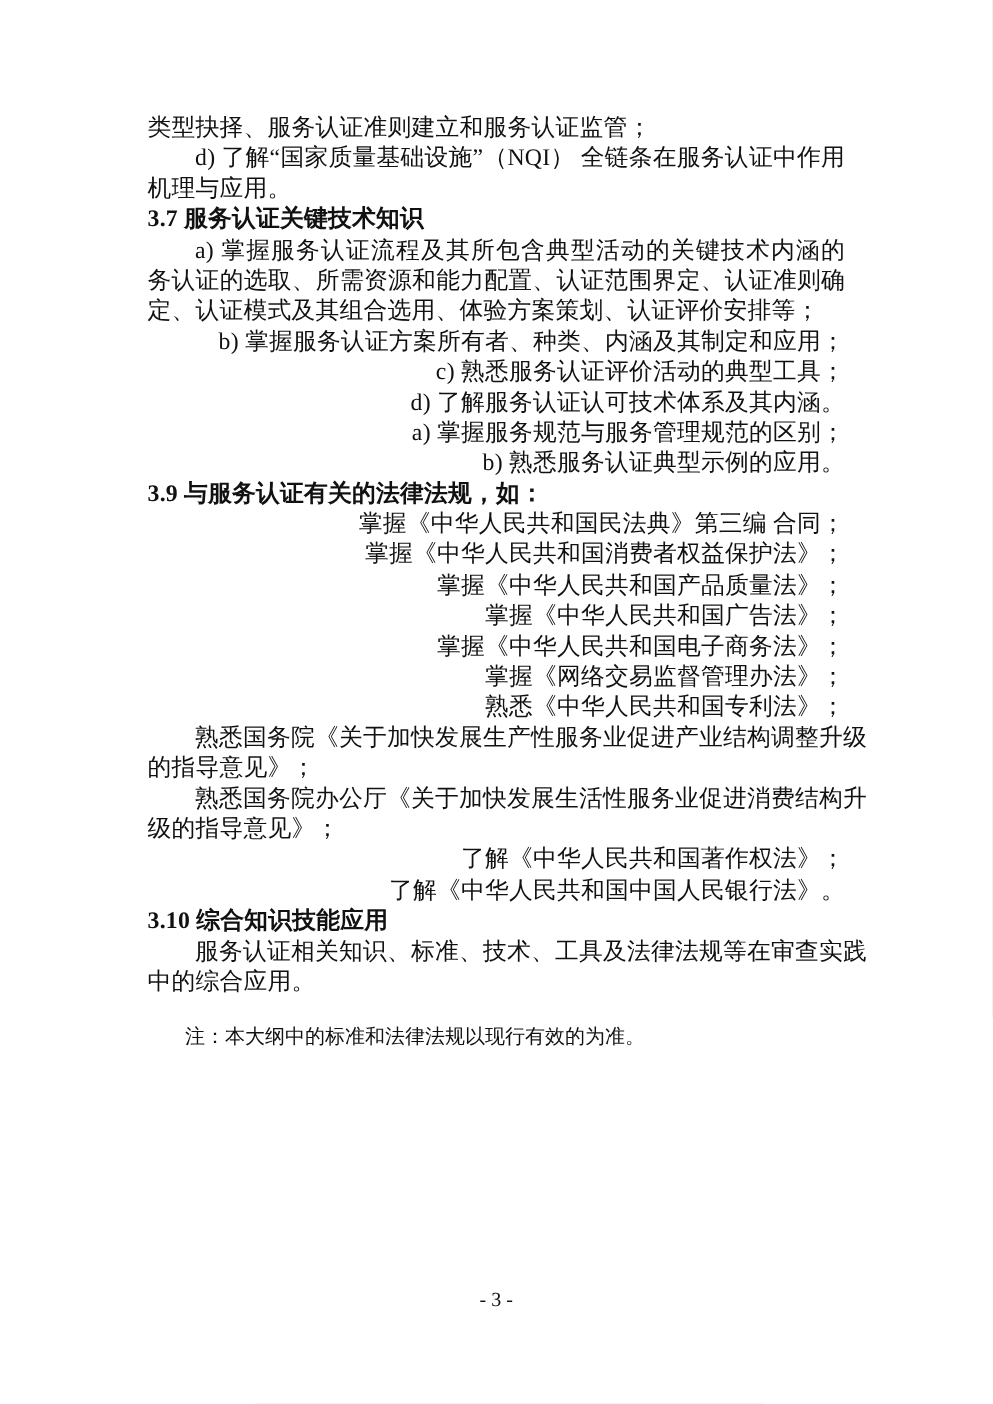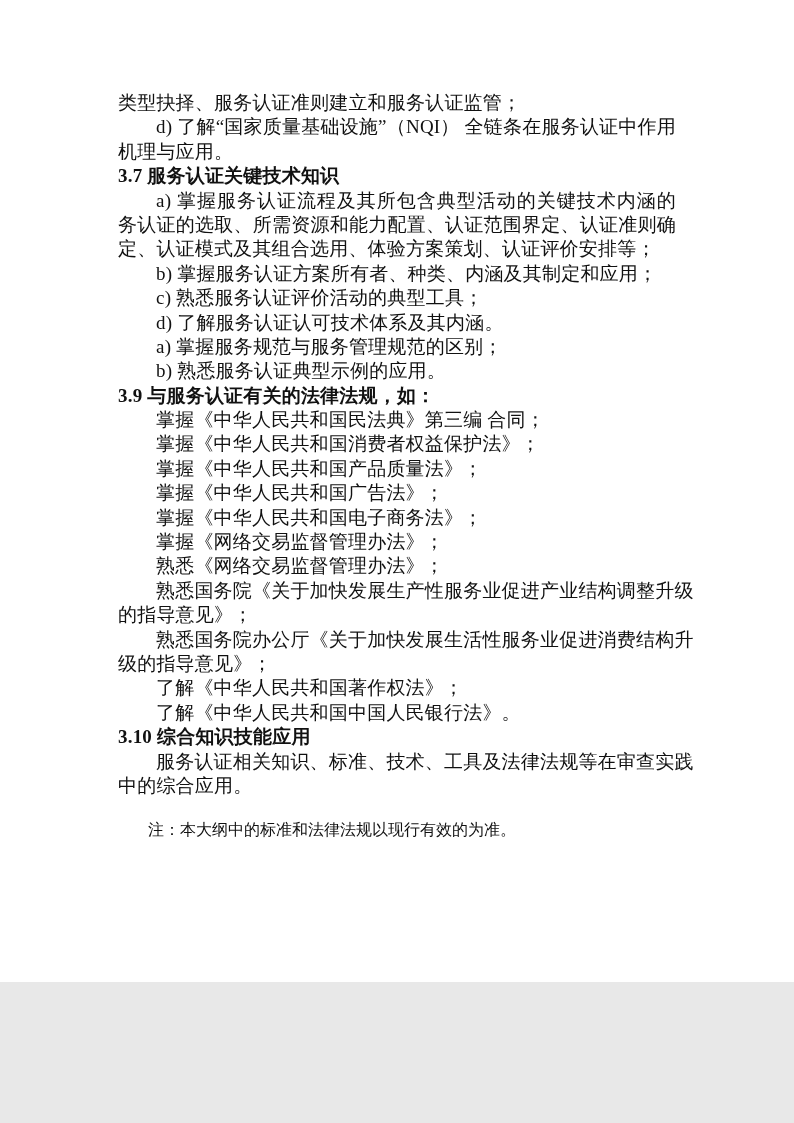--- a/index.html
+++ b/index.html
@@ -3,21 +3,21 @@
 <meta charset="utf-8">
 <style>
   html, body {
     margin: 0;
     padding: 0;
     background: #e8e8e8;
   }
   .page {
     position: relative;
     width: 794px;
-    height: 982px;
+    height: 1123px;
     margin: 0 auto;
     background: #ffffff;
     font-family: "Liberation Serif", "DejaVu Serif", serif;
     color: #111111;
     overflow: hidden;
   }
   .content {
     position: absolute;
     left: 118px;
     top: 91px;
@@ -28,20 +28,21 @@
     line-height: 24.4px;
     height: 24.4px;
     white-space: nowrap;
     letter-spacing: 0.2px;
   }
   .line.bold {
     font-weight: bold;
   }
   .line.indent {
     padding-left: 38px;
+    text-align: right;
   }
   .line.justify {
     text-align: justify;
     text-align-last: justify;
     text-justify: inter-character;
   }
   .note-line {
     margin-top: 21px;
     padding-left: 30px;
     font-size: 16px;
@@ -77,21 +78,21 @@
         <div class="line indent">d) 了解服务认证认可技术体系及其内涵。</div>
         <div class="line indent">a) 掌握服务规范与服务管理规范的区别；</div>
         <div class="line indent">b) 熟悉服务认证典型示例的应用。</div>
         <div class="line bold">3.9 与服务认证有关的法律法规，如：</div>
         <div class="line indent">掌握《中华人民共和国民法典》第三编 合同；</div>
         <div class="line indent">掌握《中华人民共和国消费者权益保护法》；</div>
         <div class="line indent">掌握《中华人民共和国产品质量法》；</div>
         <div class="line indent">掌握《中华人民共和国广告法》；</div>
         <div class="line indent">掌握《中华人民共和国电子商务法》；</div>
         <div class="line indent">掌握《网络交易监督管理办法》；</div>
-        <div class="line indent">熟悉《网络交易监督管理办法》；</div>
+        <div class="line indent">熟悉《中华人民共和国专利法》；</div>
         <div class="line indent justify">熟悉国务院《关于加快发展生产性服务业促进产业结构调整升级</div>
         <div class="line">的指导意见》；</div>
         <div class="line indent justify">熟悉国务院办公厅《关于加快发展生活性服务业促进消费结构升</div>
         <div class="line">级的指导意见》；</div>
         <div class="line indent">了解《中华人民共和国著作权法》；</div>
         <div class="line indent">了解《中华人民共和国中国人民银行法》。</div>
         <div class="line bold">3.10 综合知识技能应用</div>
         <div class="line indent justify">服务认证相关知识、标准、技术、工具及法律法规等在审查实践</div>
         <div class="line">中的综合应用。</div>
       </div>

